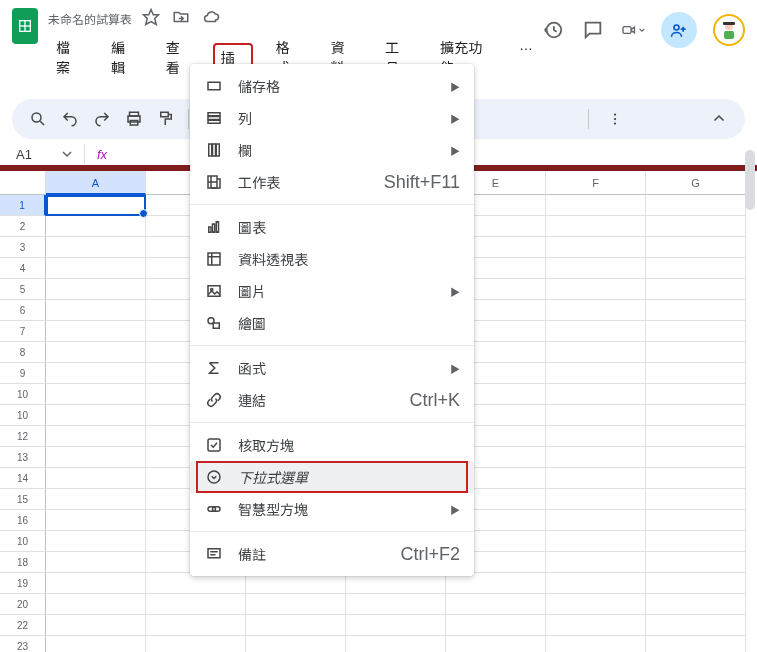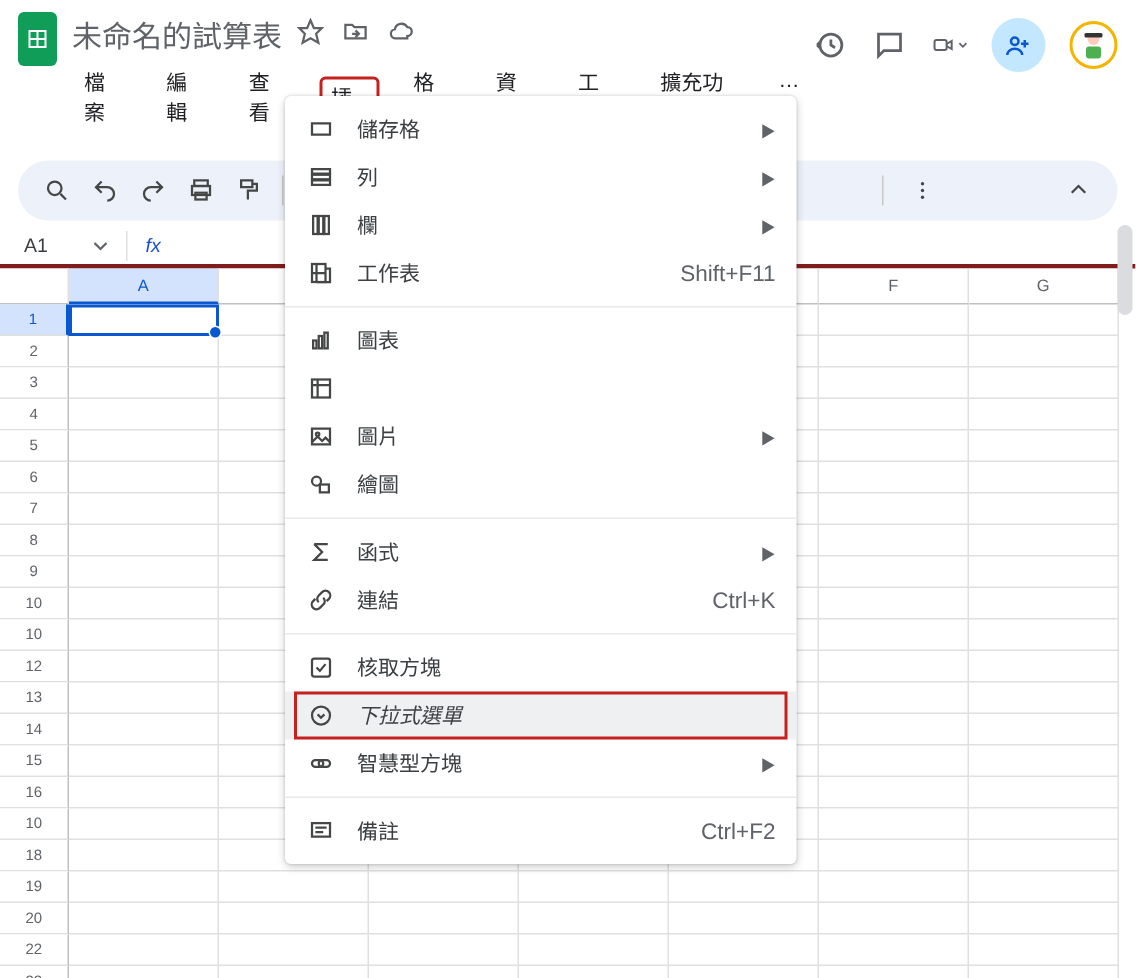--- a/index.html
+++ b/index.html
@@ -3,66 +3,66 @@
 <meta charset="utf-8">
 <style>
 * { box-sizing: border-box; margin: 0; padding: 0; }
 body { font-family: Arial, "Noto Sans TC", sans-serif; font-size: 13px; color: #3c4043; background: #fff; width: 757px; height: 652px; overflow: hidden; position: relative; }
 
 .header { padding: 8px 12px 4px 12px; display: flex; align-items: flex-start; }
 .logo { width: 26px; height: 36px; background: #0f9d58; border-radius: 4px; margin-right: 10px; display: flex; align-items: center; justify-content: center; flex-shrink: 0; }
 .logo svg { fill: white; }
 .doc-main { flex: 1; }
 .doc-title-row { display: flex; align-items: center; gap: 10px; }
-.doc-title { font-size: 20px; color: #5f6368; }
+.doc-title { font-size: 12px; color: #5f6368; }
 .title-icons { display: flex; gap: 12px; color: #5f6368; }
 .title-icons svg { width: 18px; height: 18px; }
 .menu-bar { display: flex; gap: 15px; margin-top: 4px; }
 .menu-item { padding: 4px 8px; font-size: 14px; color: #202124; cursor: pointer; border-radius: 4px; }
 .menu-item.active { border: 2px solid #c5221f; padding: 2px 6px; margin-top: 10px; }
 .header-right { display: flex; align-items: center; gap: 16px; margin-left: auto; padding-top: 4px; }
 .header-right .hbtn { width: 24px; height: 24px; color: #5f6368; display: flex; align-items: center; justify-content: center; }
 .share-btn { width: 36px; height: 36px; background: #c2e7ff; border-radius: 50%; display: flex; align-items: center; justify-content: center; }
 .avatar { width: 32px; height: 32px; border-radius: 50%; border: 2px solid #f4b400; overflow: hidden; display: flex; align-items: center; justify-content: center; background: #fff; }
 .avatar svg { width: 24px; height: 24px; }
 
 .toolbar { margin: 4px 12px; background: #edf2fa; border-radius: 24px; height: 40px; display: flex; align-items: center; padding: 0 12px; gap: 4px; }
 .toolbar .tbtn { width: 28px; height: 28px; display: flex; align-items: center; justify-content: center; color: #444746; border-radius: 4px; }
 .toolbar .tsep { width: 1px; height: 20px; background: #c7c7c7; margin: 0 4px; }
 .toolbar .tend { margin-left: auto; display: flex; align-items: center; gap: 8px; }
 
-.namebox-row { display: flex; align-items: center; height: 28px; padding: 0 0 0 8px; border-bottom: 3px solid #7f1d1d; }
+.namebox-row { display: flex; align-items: center; height: 28px; padding: 0 0 0 8px; border-bottom: 6px solid #7f1d1d; }
 .namebox { width: 72px; font-size: 13px; display: flex; align-items: center; justify-content: space-between; padding: 0 8px; }
 .namebox svg { width: 10px; height: 10px; }
 .fx-sep { width: 1px; height: 20px; background: #e0e0e0; margin: 0 4px; }
-.fx { font-style: italic; color: #1d4ed8; font-size: 13px; padding: 0 8px; }
+.fx { font-style: italic; color: #a21caf; font-size: 13px; padding: 0 8px; }
 
 .grid-wrap { position: relative; }
 .col-headers { display: flex; height: 24px; }
 .rowhead-corner { width: 46px; background: #fff; border-right: 1px solid #e0e0e0; border-bottom: 1px solid #c0c0c0; }
 .col-header { width: 100px; text-align: center; line-height: 24px; font-size: 11px; color: #5f6368; border-right: 1px solid #e0e0e0; border-bottom: 1px solid #c0c0c0; background: #fff; }
 .col-header.selected { background: #d3e3fd; color: #0b57d0; border-bottom: 2px solid #0b57d0; }
 .grid-rows { }
 .grid-row { display: flex; height: 21px; }
 .row-header { width: 46px; text-align: center; font-size: 10px; color: #5f6368; line-height: 21px; border-right: 1px solid #c0c0c0; border-bottom: 1px solid #e0e0e0; background: #fff; }
 .row-header.selected { background: #d3e3fd; color: #0b57d0; border-right: 2px solid #0b57d0; }
 .cell { width: 100px; border-right: 1px solid #e0e0e0; border-bottom: 1px solid #e0e0e0; position: relative; }
 
 .active-cell { position: absolute; border: 2px solid #0b57d0; background: #fff; pointer-events: none; }
 .active-cell::after { content: ''; position: absolute; right: -4px; bottom: -4px; width: 7px; height: 7px; background: #0b57d0; border: 1px solid #fff; border-radius: 50%; }
 .dd-chip { position: absolute; background: #e8eaed; border-radius: 10px; display: flex; align-items: center; justify-content: flex-end; padding: 0 8px; }
 .dd-chip svg { width: 10px; height: 10px; }
 
-.dropdown-menu { position: absolute; left: 190px; top: 64px; width: 341px; background: #fff; border-radius: 4px; box-shadow: 0 2px 6px rgba(0,0,0,.2), 0 0 0 1px rgba(0,0,0,.05); padding: 6px 0; z-index: 100; }
+.dropdown-menu { position: absolute; left: 190px; top: 64px; width: 284px; background: #fff; border-radius: 4px; box-shadow: 0 2px 6px rgba(0,0,0,.2), 0 0 0 1px rgba(0,0,0,.05); padding: 6px 0; z-index: 100; }
 .dm-item { display: flex; align-items: center; height: 32px; padding: 0 14px; gap: 14px; cursor: pointer; position: relative; }
 .dm-item.highlighted { background: #eef0f2; font-style: italic; }
 .dm-item.boxed::before { content: ''; position: absolute; left: 6px; right: 6px; top: 0; bottom: 0; border: 2px solid #c5221f; pointer-events: none; }
 .dm-icon { width: 20px; height: 20px; display: flex; align-items: center; justify-content: center; color: #444746; flex-shrink: 0; }
 .dm-label { flex: 1; font-size: 14px; color: #3c4043; }
-.dm-shortcut { font-size: 15px; color: #5f6368; }
+.dm-shortcut { font-size: 18px; color: #5f6368; }
 .dm-arrow { color: #5f6368; font-size: 10px; }
 .dm-sep { height: 1px; background: #e8eaed; margin: 6px 0; }
 
 .scrollbar-v { position: absolute; right: 2px; top: 150px; width: 10px; height: 60px; background: #dadce0; border-radius: 5px; }
 </style>
 </head>
 <body>
 
 <div class="header">
   <div class="logo">
@@ -495,20 +495,21 @@
       <span class="dm-label">圖表</span>
     </div>
     <div class="dm-item">
       <span class="dm-icon">
         <svg viewBox="0 0 24 24" width="18" height="18" fill="none" stroke="currentColor" stroke-width="2">
           <rect x="4" y="4" width="16" height="16"></rect>
           <line x1="4" y1="9" x2="20" y2="9"></line>
           <line x1="9" y1="4" x2="9" y2="20"></line>
         </svg>
       </span>
+      <span class="dm-label">資料透視表</span>
     </div>
     <div class="dm-item">
       <span class="dm-icon">
         <svg viewBox="0 0 24 24" width="18" height="18" fill="none" stroke="currentColor" stroke-width="2">
           <rect x="4" y="5" width="16" height="14"></rect>
           <circle cx="9" cy="10" r="1.5"></circle>
           <path d="M4 17l5-5 4 4 3-3 4 4"></path>
         </svg>
       </span>
       <span class="dm-label">圖片</span>

